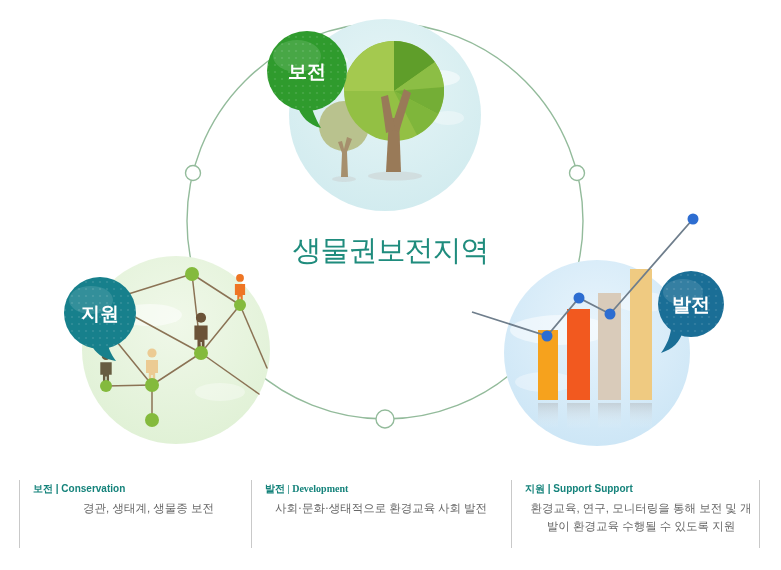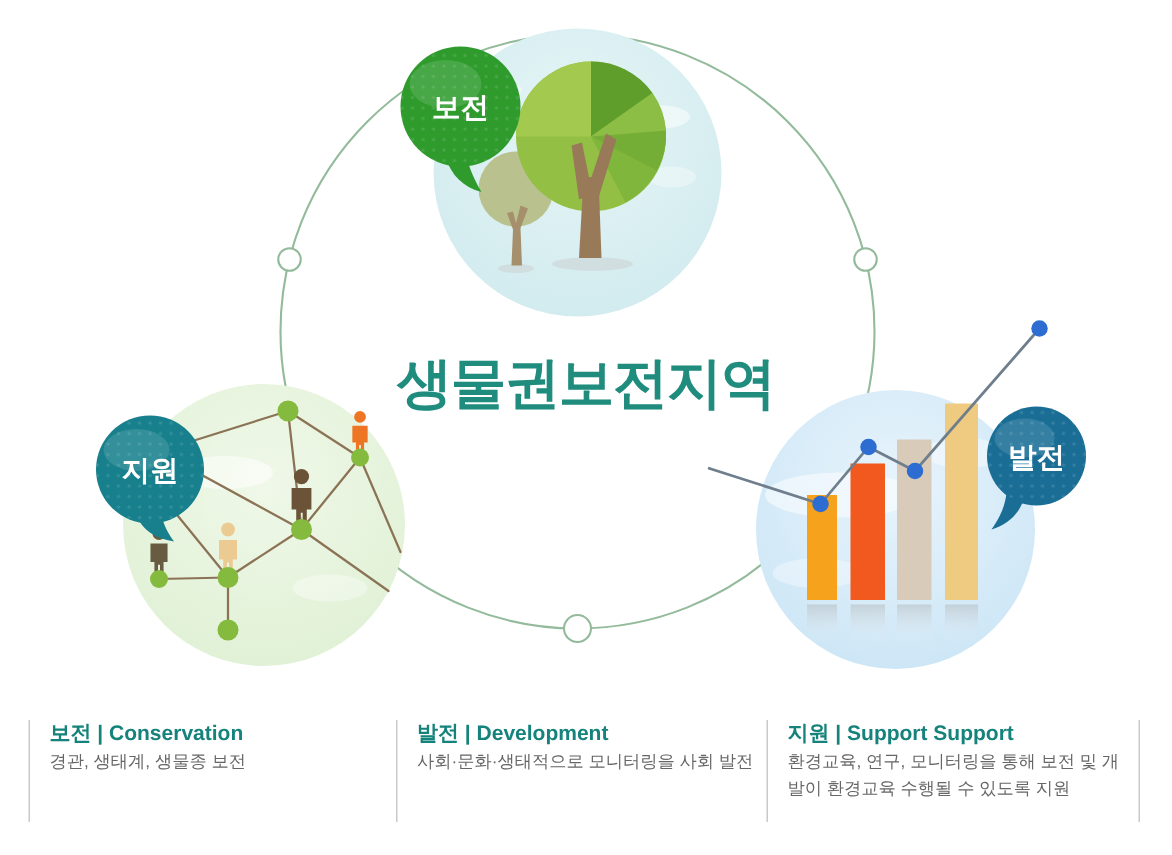--- a/index.html
+++ b/index.html
@@ -3,35 +3,35 @@
 <meta charset="utf-8">
 <style>
   html,body{margin:0;padding:0;background:#fff;}
   .stage{
     position:relative;width:781px;height:570px;background:#ffffff;
     font-family:"Liberation Sans","DejaVu Sans",sans-serif;overflow:hidden;padding-left:36px;
   }
   .stage svg{position:absolute;left:0;top:0;}
   .page-title{
     position:absolute;left:0;top:231px;width:781px;text-align:center;
-    font-size:37px;font-weight:bold;color:#1f8c7d;letter-spacing:-1px;
+    font-size:29px;font-weight:normal;color:#1f8c7d;letter-spacing:-1px;
   }
   .bubble-label{
     font-size:19px;font-weight:bold;fill:#ffffff;
     font-family:"Liberation Sans","DejaVu Sans",sans-serif;
   }
   .legend{position:absolute;left:0;top:478px;width:781px;height:72px;}
   .legend-col{position:absolute;top:2px;border-left:1px solid #c9c9c9;
     padding-left:13px;min-height:68px;box-sizing:border-box;}
   .legend-col.c1{left:19px;width:245px;}
-  .legend-col.c2{left:264px;width:247px;}
+  .legend-col.c2{left:251px;width:247px;font-family:Liberation Serif, serif;}
   .legend-col.c3{left:511px;width:246px;}
   .legend-end{position:absolute;top:2px;left:759px;width:0;height:68px;border-left:1px solid #c9c9c9;}
-  .legend-title{font-size:14px;font-weight:bold;color:#15837b;line-height:17px;}
-  .legend-desc{font-size:11.5px;color:#666666;line-height:18px;margin-top:2px;max-width:232px;}
+  .legend-title{font-size:10px;font-weight:bold;color:#15837b;line-height:17px;}
+  .legend-desc{font-size:11.5px;color:#666666;line-height:18px;margin-top:2px;max-width:232px;text-align:center;}
 </style>
 </head>
 <body>
 
 <div class="stage">
 
 <svg width="781" height="570" viewBox="0 0 781 570">
   <defs>
     <radialGradient id="gTop" cx="50%" cy="35%" r="75%">
       <stop offset="0%" stop-color="#e6f5f6"></stop>
@@ -168,21 +168,21 @@
 
 <div class="page-title">생물권보전지역</div>
 
 <div class="legend">
   <div class="legend-col c1">
     <div class="legend-title">보전 | Conservation</div>
     <div class="legend-desc">경관, 생태계, 생물종 보전</div>
   </div>
   <div class="legend-col c2">
     <div class="legend-title">발전 | Development</div>
-    <div class="legend-desc">사회·문화·생태적으로 모니터링을 사회 발전</div>
+    <div class="legend-desc">사회·문화·생태적으로 환경교육 사회 발전</div>
   </div>
   <div class="legend-col c3">
     <div class="legend-title">지원 | Support Support</div>
     <div class="legend-desc">환경교육, 연구, 모니터링을 통해 보전 및 개발이 환경교육 수행될 수 있도록 지원</div>
   </div>
   <div class="legend-end"></div>
 </div>
 
 </div>
 

